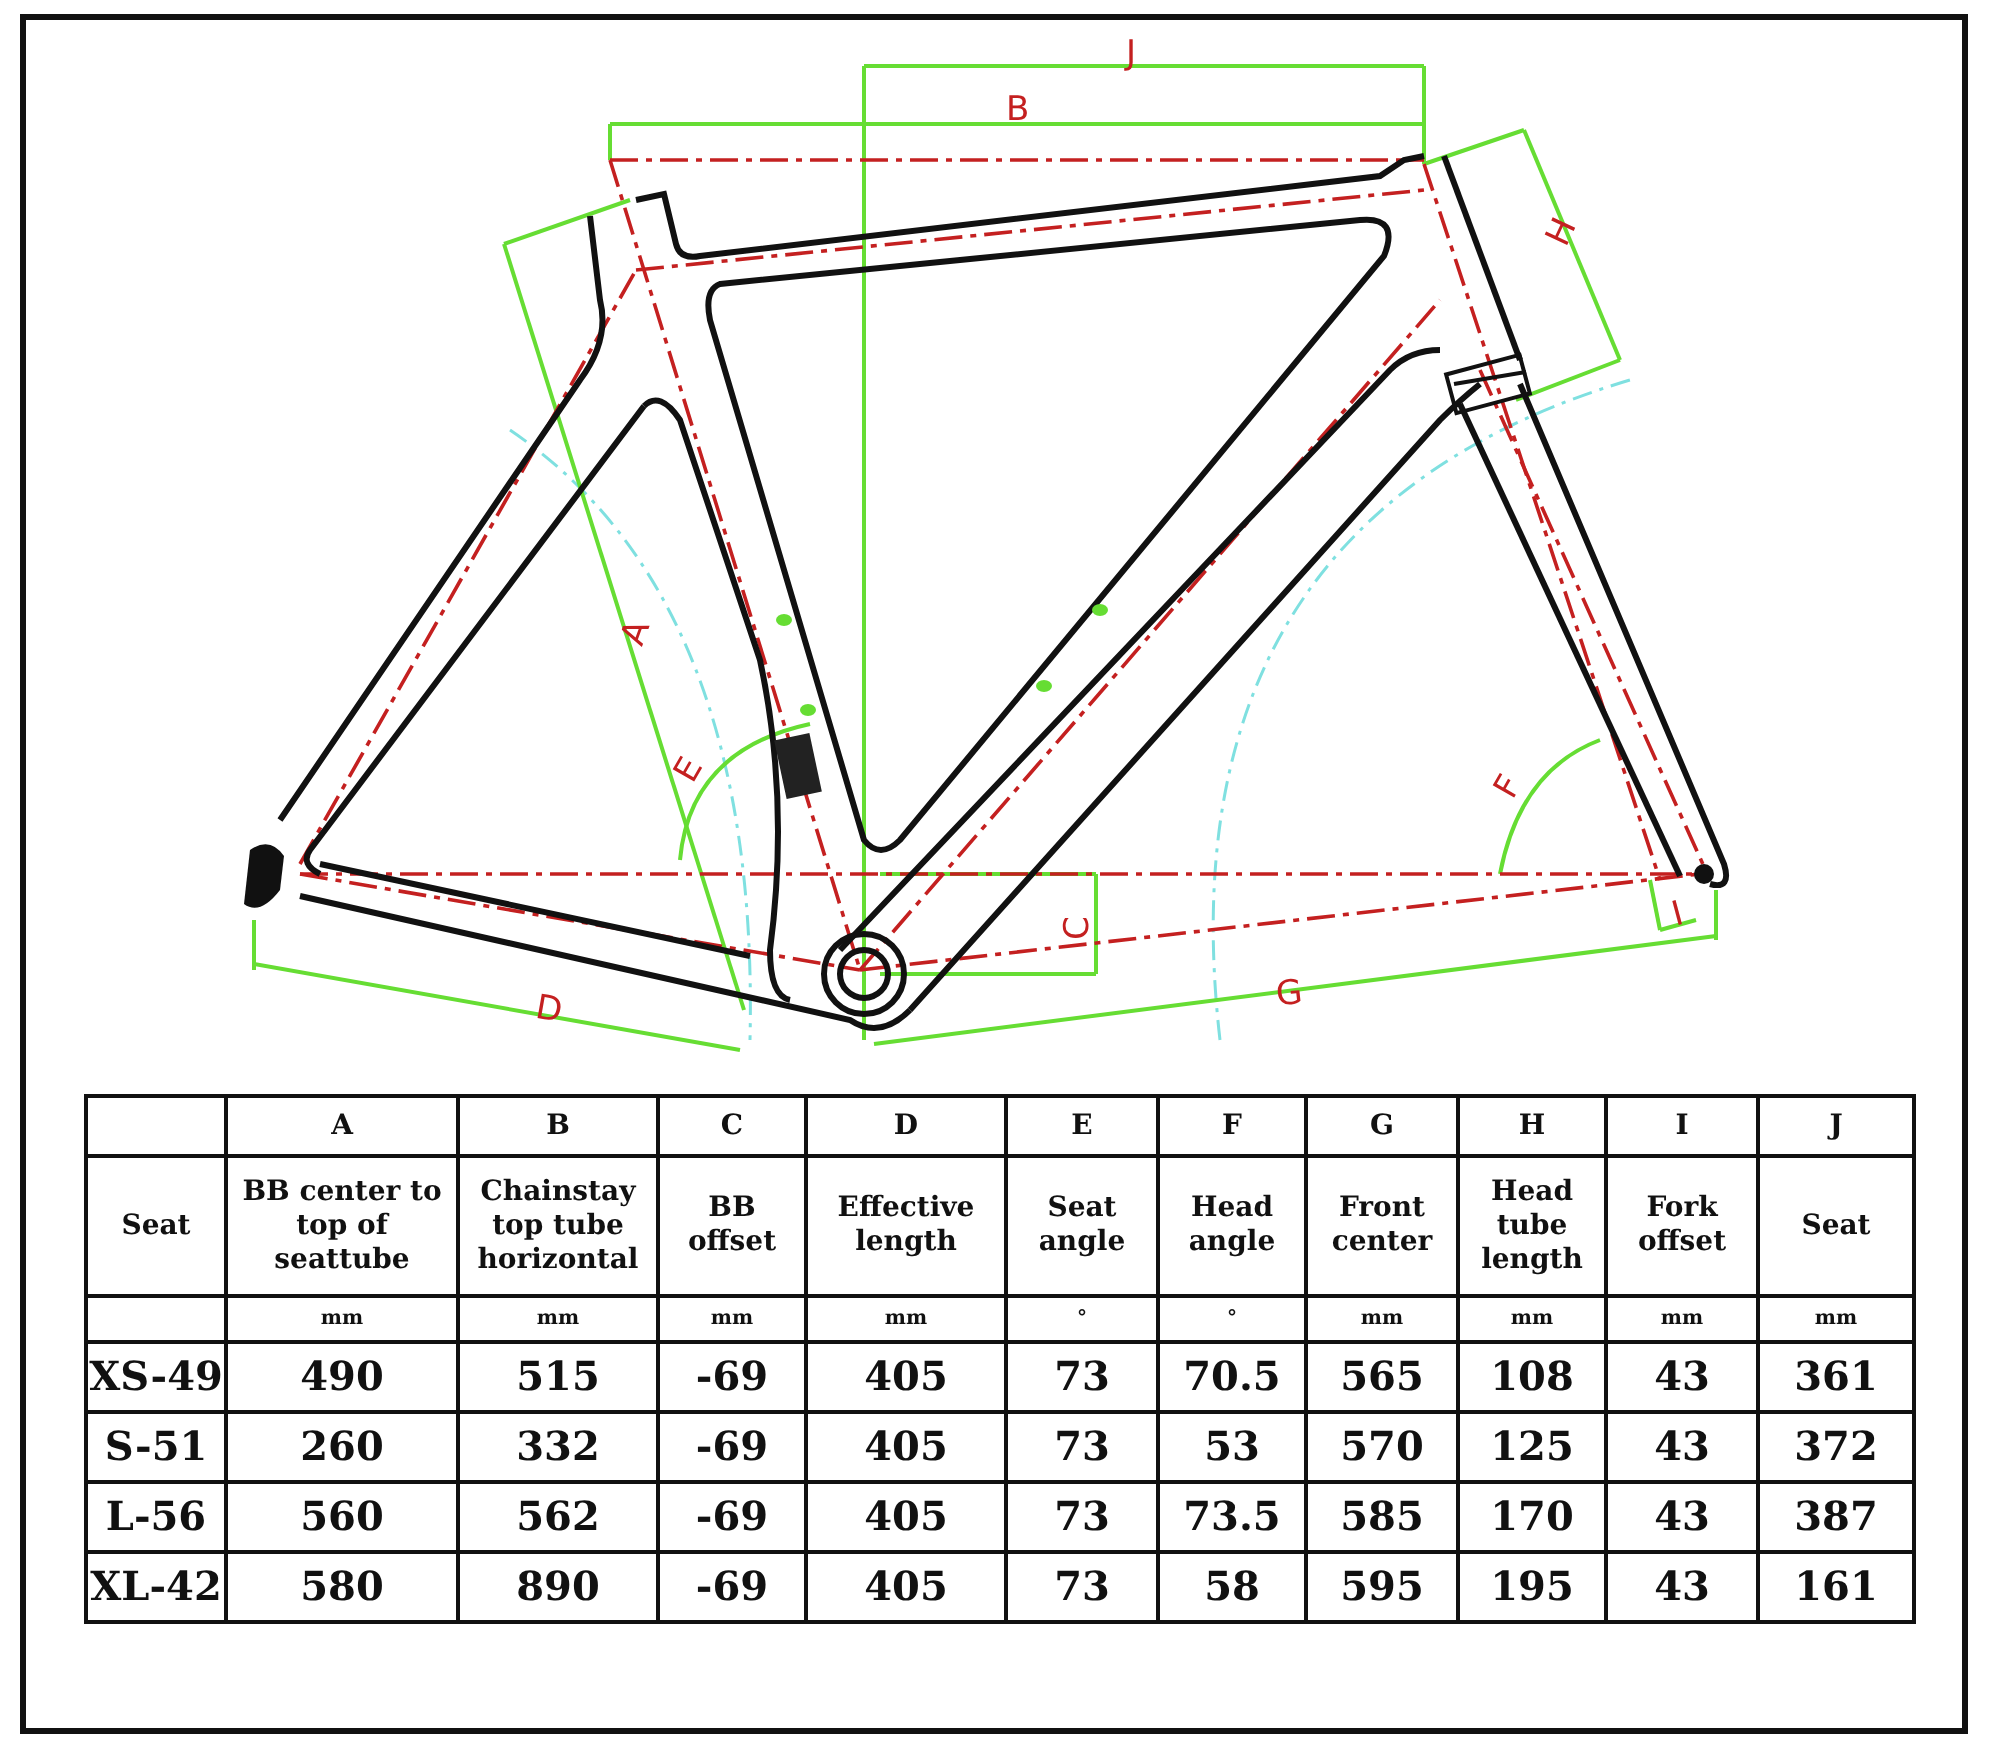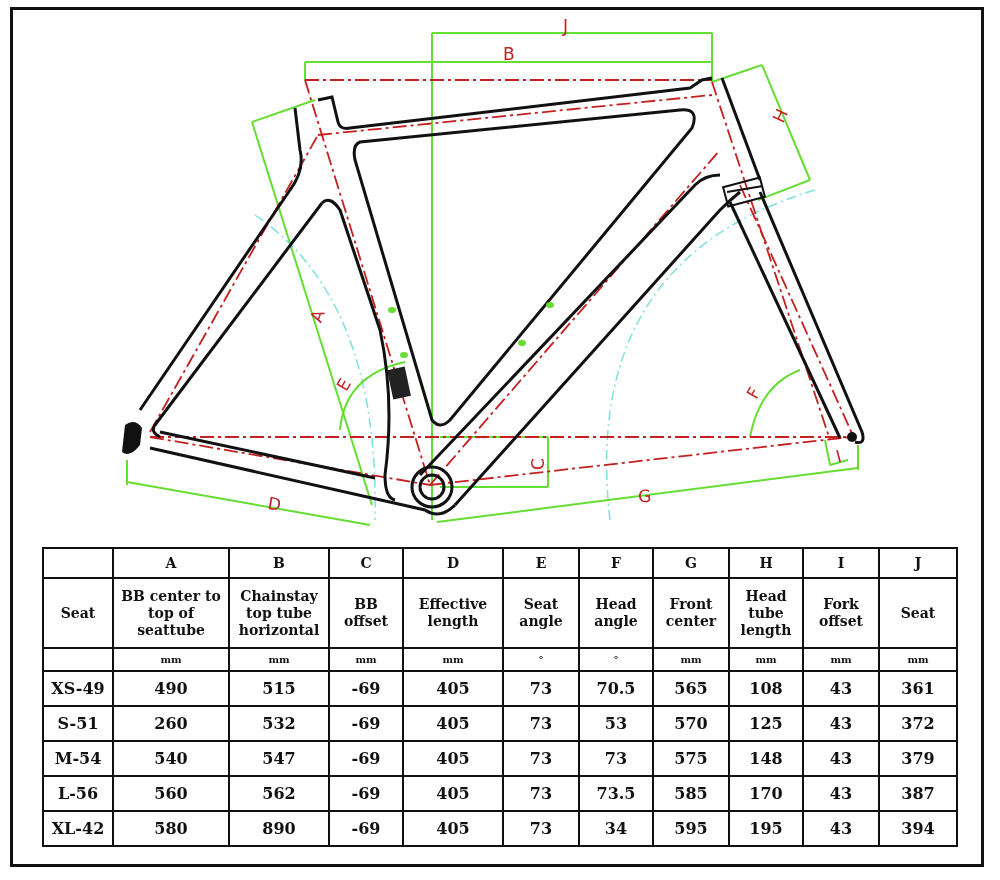--- a/index.html
+++ b/index.html
@@ -4,21 +4,21 @@
 <style>
   html, body { margin: 0; padding: 0; background: #ffffff; }
   body { width: 1000px; height: 880px; position: relative; overflow: hidden; font-family: "DejaVu Sans Mono", "Liberation Mono", monospace; }
   .outer-frame { position: absolute; left: 10px; top: 7px; width: 974px; height: 860px; border: 3px solid #111; box-sizing: border-box; }
   svg.diagram { position: absolute; left: 0; top: 0; width: 1000px; height: 540px; }
   table.geo { position: absolute; left: 42px; top: 547px; border-collapse: collapse; table-layout: fixed; width: 914px; }
   table.geo td { border: 2px solid #111; text-align: center; vertical-align: middle; padding: 0; font-weight: bold; color: #111; font-size: 14px; line-height: 17px; font-family: "DejaVu Serif", "Liberation Serif", serif; }
   tr.letters td { height: 28px; font-size: 14px; }
   tr.desc td { height: 68px; font-size: 14px; }
   tr.units td { height: 21px; font-size: 10px; }
-  tr.data td { height: 33px; font-size: 16px; }
+  tr.data td { height: 33px; font-size: 20px; }
   .lbl { font-family: "DejaVu Sans", sans-serif; font-size: 17px; fill: #c42020; }
 </style>
 </head>
 <body>
 
 <div class="outer-frame"></div>
 
 <svg class="diagram" viewBox="0 0 1000 540" xmlns="http://www.w3.org/2000/svg">
 
   <g fill="none" stroke="#7fe0e0" stroke-width="1.5" stroke-dasharray="10,4,2,4">
@@ -194,63 +194,50 @@
     <td>73</td>
     <td>70.5</td>
     <td>565</td>
     <td>108</td>
     <td>43</td>
     <td>361</td>
   </tr>
   <tr class="data">
     <td>S-51</td>
     <td>260</td>
-    <td>532</td>
+    <td>332</td>
     <td>-69</td>
     <td>405</td>
     <td>73</td>
     <td>53</td>
     <td>570</td>
     <td>125</td>
     <td>43</td>
     <td>372</td>
   </tr>
   <tr class="data">
-    <td>M-54</td>
-    <td>540</td>
-    <td>547</td>
-    <td>-69</td>
-    <td>405</td>
-    <td>73</td>
-    <td>73</td>
-    <td>575</td>
-    <td>148</td>
-    <td>43</td>
-    <td>379</td>
-  </tr>
-  <tr class="data">
     <td>L-56</td>
     <td>560</td>
     <td>562</td>
     <td>-69</td>
     <td>405</td>
     <td>73</td>
     <td>73.5</td>
     <td>585</td>
     <td>170</td>
     <td>43</td>
     <td>387</td>
   </tr>
   <tr class="data">
     <td>XL-42</td>
     <td>580</td>
     <td>890</td>
     <td>-69</td>
     <td>405</td>
     <td>73</td>
-    <td>34</td>
+    <td>58</td>
     <td>595</td>
     <td>195</td>
     <td>43</td>
-    <td>394</td>
+    <td>161</td>
   </tr>
 </tbody>
   </table>
 
 </body></html>

